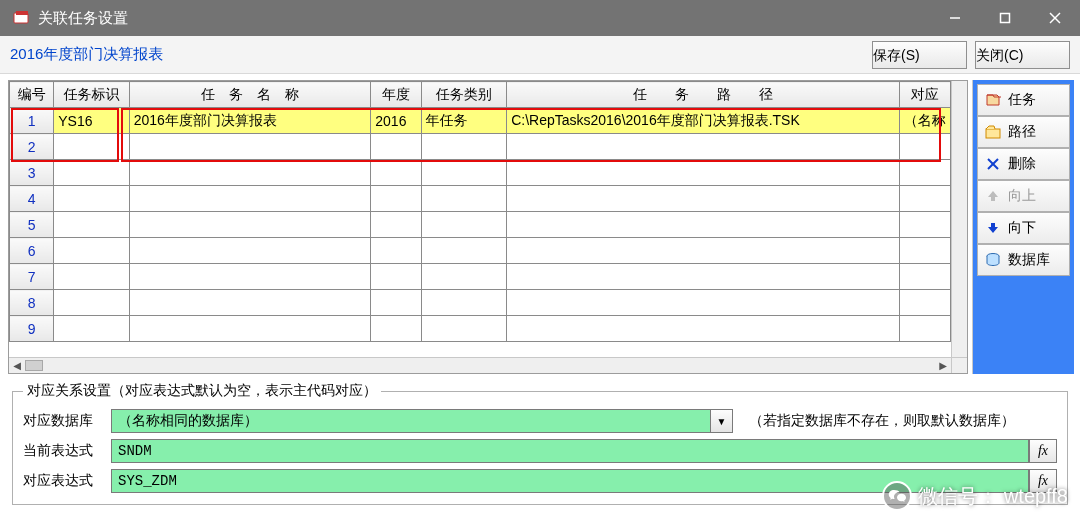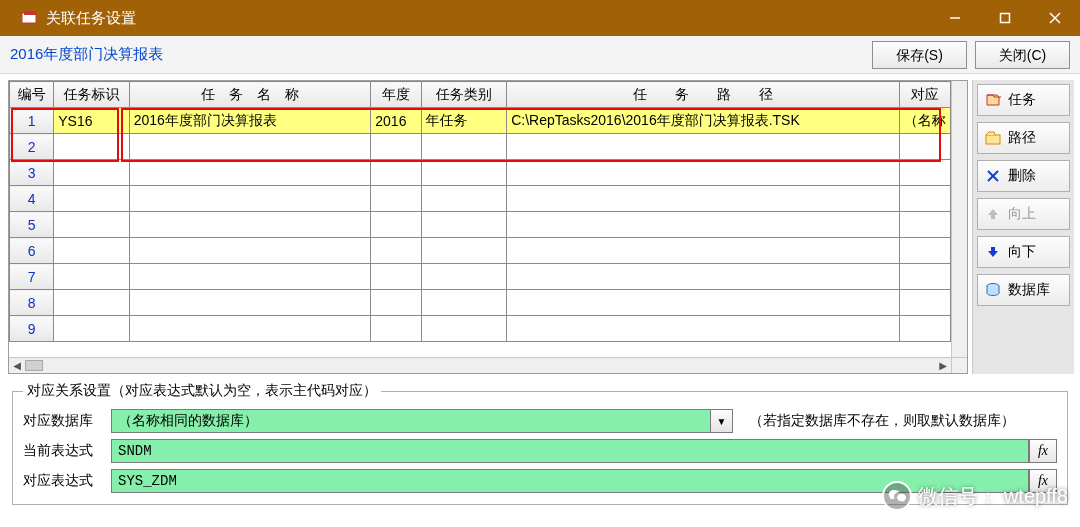--- a/index.html
+++ b/index.html
@@ -9,25 +9,25 @@
     font-size: 13px;
     background: #fff;
     width: 1080px; height: 527px;
     overflow: hidden;
     position: relative;
   }
 
   
   .titlebar {
     height: 36px;
-    background: #a16207;
+    background: #737373;
     color: #fff;
     display: flex;
     align-items: center;
-    padding-left: 20px;
+    padding-left: 12px;
   }
   .titlebar .app-icon {
     width: 20px; height: 20px;
     margin-right: 6px;
     display: flex; align-items: center; justify-content: center;
   }
   .titlebar .title-text { font-size: 15px; }
   .titlebar .spacer { flex: 1; }
   .winbtn {
     width: 50px; height: 36px;
@@ -44,21 +44,21 @@
     align-items: center;
     padding: 0 10px;
   }
   .report-name { flex: 1; color: #0044cc; font-size: 15px; }
   .top-btn {
     width: 95px; height: 28px;
     margin-left: 8px;
     background: linear-gradient(#fdfdfd,#e9e9e9);
     border: 1px solid #8f8f8f;
     font-size: 14px;
-    text-align: center;
+    text-align: left;
     line-height: 26px;
   }
 
   
   .middle {
     display: flex;
     height: 300px;
   }
   .grid-wrap {
     flex: 1;
@@ -116,23 +116,23 @@
     position: absolute;
     border: 2px solid #e30b0b;
     pointer-events: none;
   }
 
   
   .side {
     width: 102px;
     margin: 6px 6px 0 0;
     padding: 4px 4px;
-    background: #e5e5e5;
+    background: #3b82f6;
     border-left: 1px solid #c8c8c8;
-    display: flex; flex-direction: column; gap: 6px;
+    display: flex; flex-direction: column; 
   }
   .side-btn {
     height: 32px;
     border: 1px solid #b0b0b0;
     background: linear-gradient(#fdfdfd,#ececec);
     display: flex; align-items: center;
     padding-left: 6px;
     font-size: 14px;
     gap: 6px;
   }

